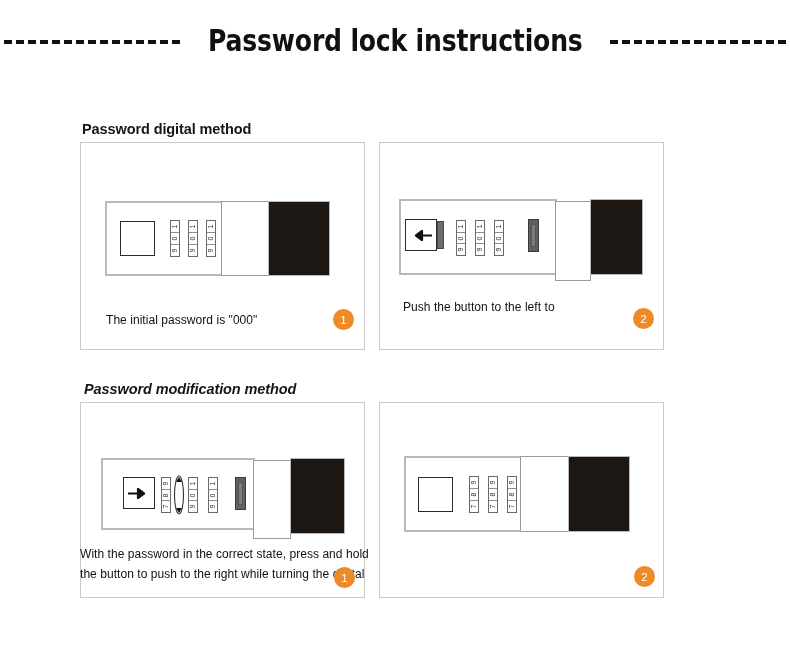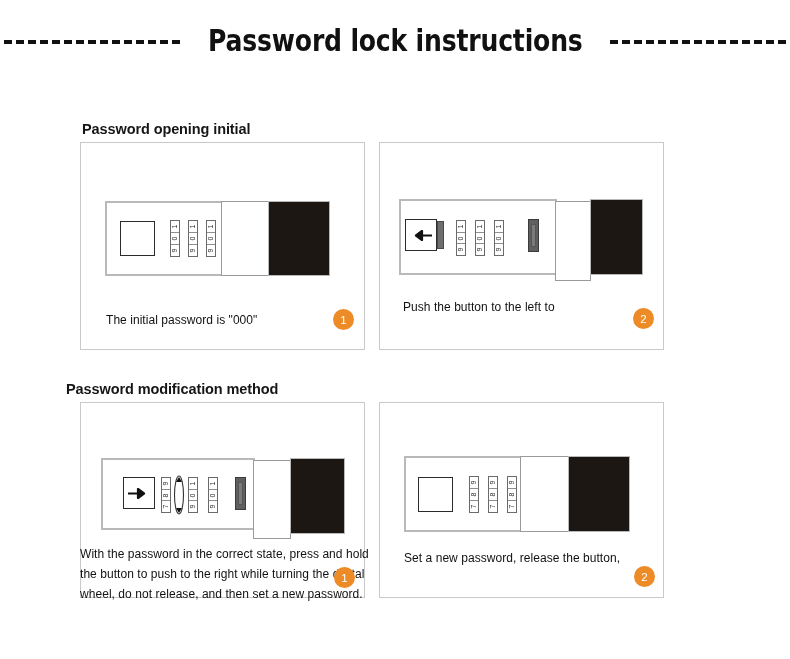--- a/index.html
+++ b/index.html
@@ -26,21 +26,21 @@
     font-family:"DejaVu Sans Condensed","Liberation Sans",sans-serif;
     transform:scaleX(0.93);transform-origin:center;
   }
 
   
   .sec-head{
     position:absolute;font-size:14.5px;font-weight:700;color:#161616;
     letter-spacing:-0.1px;white-space:nowrap;
   }
   #sec-head-1{left:82px;top:121px;}
-  #sec-head-2{left:66px;top:381px;}
+  #sec-head-2{left:84px;top:381px;font-style:italic;}
 
   
   .panel{
     position:absolute;border:1px solid #c9c9c9;background:#fff;
     box-sizing:border-box;
   }
   #panel-1{left:80px;top:142px;width:285px;height:208px;}
   #panel-2{left:379px;top:142px;width:285px;height:208px;}
   #panel-3{left:80px;top:402px;width:285px;height:196px;}
   #panel-4{left:379px;top:402px;width:285px;height:196px;}
@@ -125,21 +125,21 @@
 </style>
 </head>
 <body>
 
 <div class="header">
   <div class="dash-line dash-left"></div>
   <div class="page-title">Password lock instructions</div>
   <div class="dash-line dash-right"></div>
 </div>
 
-<div class="sec-head" id="sec-head-1">Password opening initial</div>
+<div class="sec-head" id="sec-head-1">Password digital method</div>
 <div class="sec-head" id="sec-head-2">Password modification method</div>
 
 <div class="panel" id="panel-1">
 
   <div class="lock" style="left:24px;top:58px;width:225px;height:75px;">
     <div class="lock-body" style="width:118px;height:75px;"></div>
     <div class="lock-mid" style="left:116px;width:48px;height:75px;"></div>
     <div class="lock-dark" style="left:163px;width:62px;height:75px;"></div>
 
     <div class="btn-square" style="left:15px;top:20px;width:35px;height:35px;"></div>
@@ -307,21 +307,20 @@
 
     <div class="latch" style="left:134px;top:19px;width:11px;height:33px;">
       <div class="latch-inner"></div>
     </div>
   </div>
 </div>
 
 <div class="caption" id="cap-3">
   <span class="ln">With the password in the correct state, press and hold</span>
   <span class="ln">the button to push to the right while turning the digital</span>
-  <span class="ln">wheel, do not release, and then set a new password.</span>
 </div>
 <div class="badge" id="badge-3">1</div>
 
 <div class="panel" id="panel-4">
 
   <div class="lock" style="left:24px;top:53px;width:226px;height:76px;">
     <div class="lock-body" style="width:118px;height:76px;"></div>
     <div class="lock-mid" style="left:116px;width:49px;height:76px;"></div>
     <div class="lock-dark" style="left:164px;width:62px;height:76px;"></div>
 
@@ -359,15 +358,14 @@
         <span class="dial-digit">8</span>
         </div>
       <div class="dial-cell">
         <span class="dial-digit">7</span>
         </div>
     </div>
   </div>
 </div>
 
 <div class="caption" id="cap-4">
-  <span class="ln">Set a new password, release the button,</span>
 </div>
 <div class="badge" id="badge-4">2</div>
 
 </body></html>

